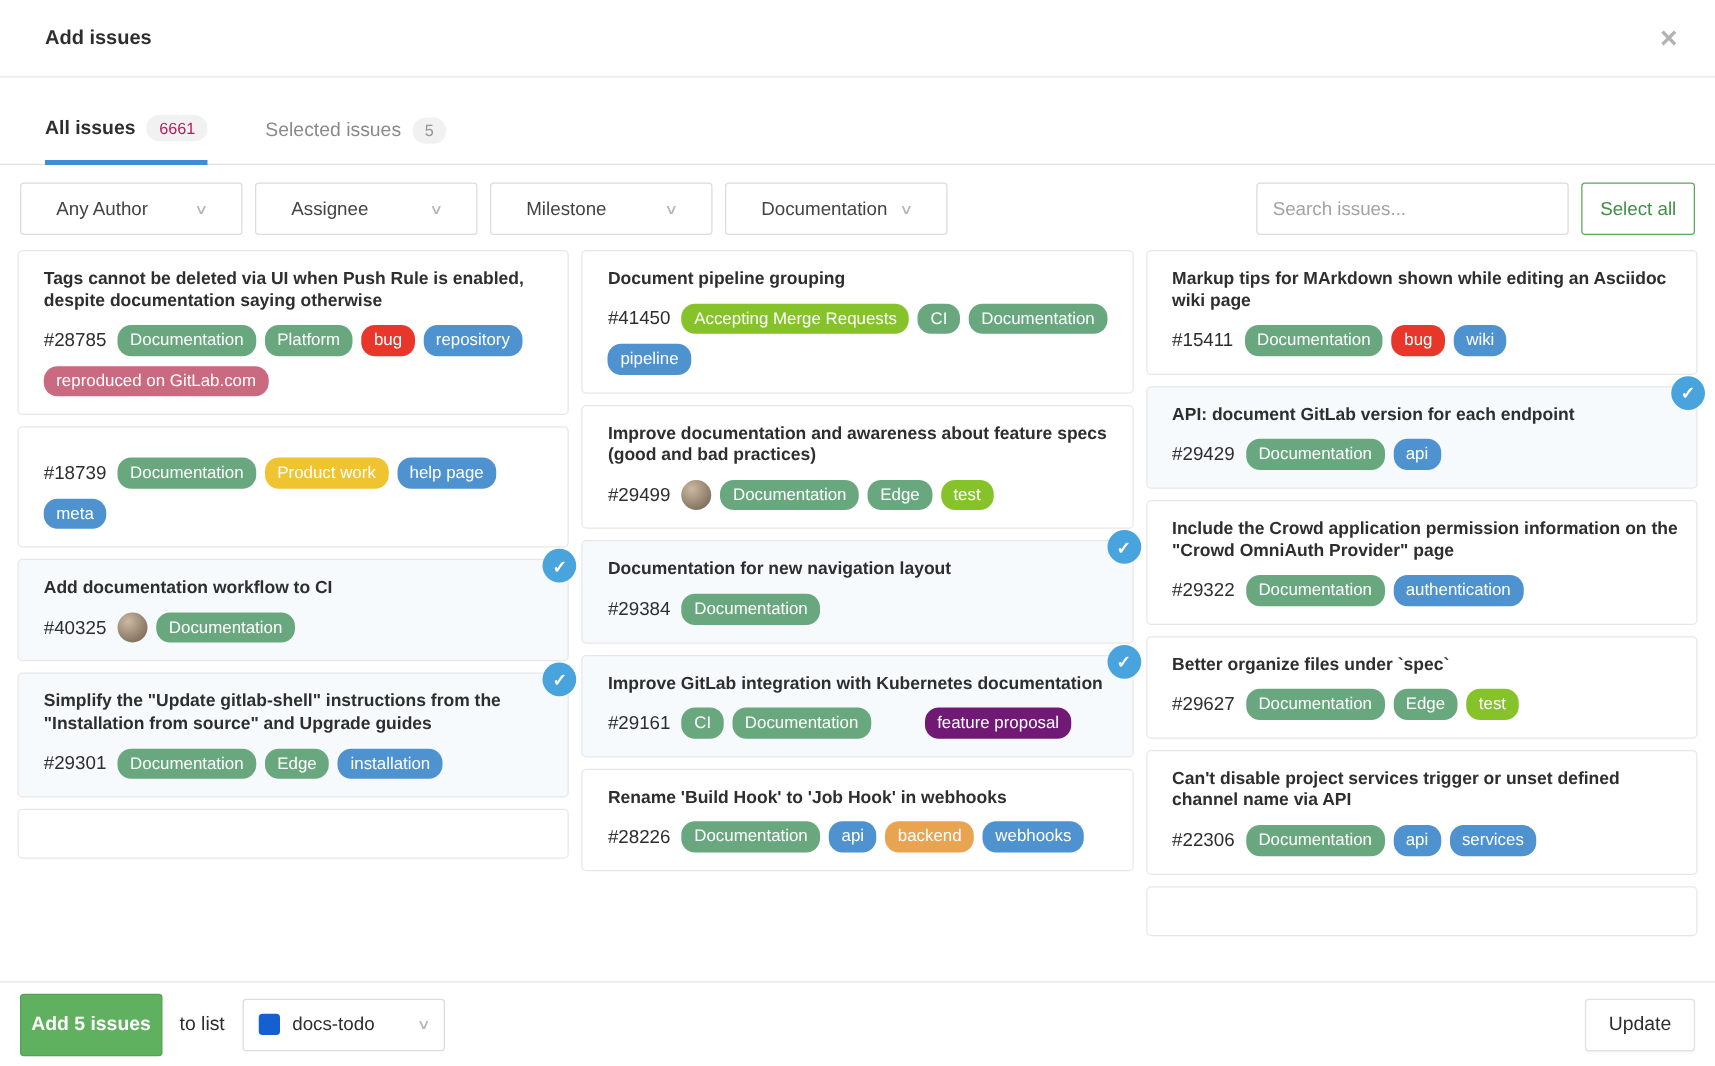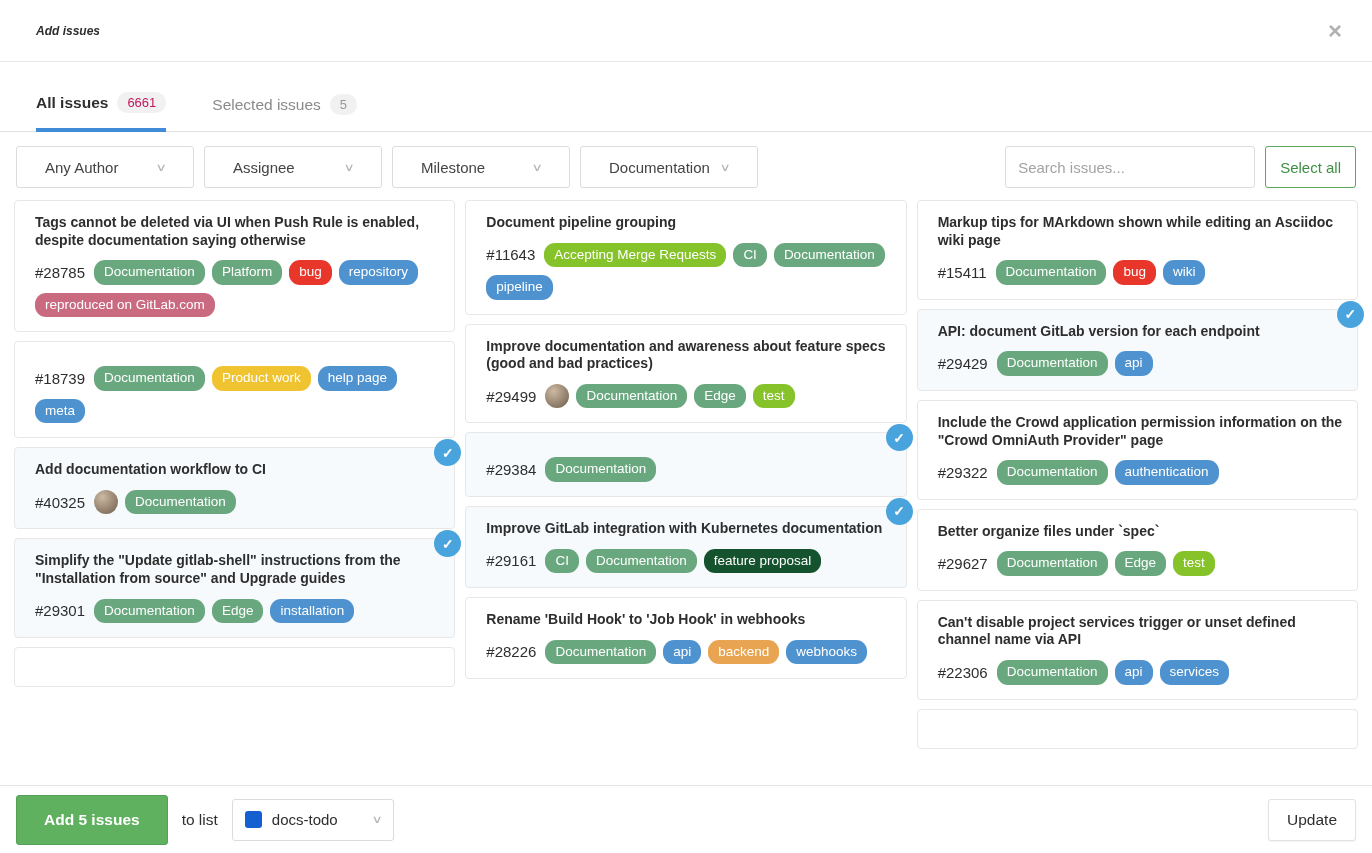--- a/index.html
+++ b/index.html
@@ -3,21 +3,21 @@
 <meta charset="utf-8">
 <style>
   * { box-sizing: border-box; margin: 0; padding: 0; }
   html,body { width:1372px; height:853px; overflow:hidden; background:#fff;
     font-family:"Liberation Sans", sans-serif; color:#2e2e2e; }
 
   
   .modal-header { height:62px; display:flex; align-items:center;
     justify-content:space-between; padding:0 30px 0 36px;
     border-bottom:1px solid #e7e7e7; }
-  .modal-title { font-size:12px; font-weight:700; color:#2e2e2e;font-style:italic; }
+  .modal-title { font-size:16px; font-weight:700; color:#2e2e2e; }
   .close-x { font-size:24px; line-height:1; color:#b2b2b2; font-weight:700;
     cursor:pointer; }
 
   
   .tabs { display:flex; gap:46px; padding:30px 36px 0 36px;
     border-bottom:1px solid #e0e0e0; }
   .tab { display:flex; align-items:center; gap:9px; padding-bottom:15px;
     margin-bottom:-1px; cursor:pointer; font-size:15.5px; }
   .tab.active { font-weight:700; border-bottom:4px solid #418cd8; }
   .tab .tab-label { color:#8a8a8a; }
@@ -56,21 +56,21 @@
   .avatar { width:24px; height:24px; border-radius:50%;
     background:radial-gradient(circle at 35% 30%, #cdb9a2, #6b5b4a); flex:0 0 auto; }
   .check-badge { position:absolute; top:-9px; right:-7px; width:27px; height:27px;
     border-radius:50%; background:#49a4dd; color:#fff; display:flex;
     align-items:center; justify-content:center; font-size:14px; font-weight:700; }
 
   
   .modal-footer { position:absolute; left:0; bottom:0; width:1372px; height:68px;
     background:#fff; border-top:1px solid #e5e5e5; display:flex; align-items:center;
     gap:14px; padding:0 16px; }
-  .add-btn { height:50px; padding:0 27px; background:#60b15f; border:1px solid #55a055;
+  .add-btn { height:50px; padding:0 8px; background:#60b15f; border:1px solid #55a055;
     border-radius:3px; color:#fff; font-size:15.5px; font-weight:700; cursor:pointer;
     font-family:"Liberation Sans", sans-serif; }
   .to-list { font-size:15.5px; color:#2e2e2e; }
   .list-select { width:162px; height:42px; background:#fff; border:1px solid #dcdcdc;
     border-radius:3px; display:flex; align-items:center; gap:10px; padding:0 12px;
     font-size:15px; color:#2e2e2e; cursor:pointer; }
   .list-swatch { width:17px; height:17px; border-radius:3px; flex:0 0 auto; }
   .list-select .chev { margin-left:auto; }
   .cancel-btn { margin-left:auto; height:42px; padding:0 18px; background:#fff;
     border:1px solid #e2e2e2; border-radius:3px; font-size:15.5px; color:#2e2e2e;
@@ -157,52 +157,53 @@
           <span class="issue-label" style="background: rgb(105, 168, 126);">Edge</span>
           <span class="issue-label" style="background: rgb(78, 146, 207);">installation</span>
         </div>
       </div>
       <div class="card stub"></div>
     </div>
   <div class="board-col">
       <div class="card">
         <div class="card-title">Document pipeline grouping</div>
         <div class="card-meta">
-          <span class="issue-id">#11643</span>
+          <span class="issue-id">#41450</span>
           <span class="issue-label" style="background: rgb(134, 195, 42);">Accepting Merge Requests</span>
           <span class="issue-label" style="background: rgb(105, 168, 126);">CI</span>
           <span class="issue-label" style="background: rgb(105, 168, 126);">Documentation</span>
           <span class="issue-label" style="background: rgb(78, 146, 207);">pipeline</span>
         </div>
       </div>
       <div class="card">
         <div class="card-title">Improve documentation and awareness about feature specs (good and bad practices)</div>
         <div class="card-meta">
           <span class="issue-id">#29499</span>
           <span class="avatar"></span>
           <span class="issue-label" style="background: rgb(105, 168, 126);">Documentation</span>
           <span class="issue-label" style="background: rgb(105, 168, 126);">Edge</span>
           <span class="issue-label" style="background: rgb(134, 195, 42);">test</span>
         </div>
       </div>
       <div class="card selected">
         <div class="check-badge" style="background: rgb(73, 164, 221);">✓</div>
+        <div class="card-title">Documentation for new navigation layout</div>
         <div class="card-meta">
           <span class="issue-id">#29384</span>
           <span class="issue-label" style="background: rgb(105, 168, 126);">Documentation</span>
         </div>
       </div>
       <div class="card selected">
         <div class="check-badge" style="background: rgb(73, 164, 221);">✓</div>
         <div class="card-title">Improve GitLab integration with Kubernetes documentation</div>
         <div class="card-meta">
           <span class="issue-id">#29161</span>
           <span class="issue-label" style="background: rgb(105, 168, 126);">CI</span>
           <span class="issue-label" style="background: rgb(105, 168, 126);">Documentation</span>
-          <span class="issue-label" style="background: #14532d;">feature proposal</span>
+          <span class="issue-label" style="background: #701a75; margin-left: 36px;">feature proposal</span>
         </div>
       </div>
       <div class="card">
         <div class="card-title">Rename 'Build Hook' to 'Job Hook' in webhooks</div>
         <div class="card-meta">
           <span class="issue-id">#28226</span>
           <span class="issue-label" style="background: rgb(105, 168, 126);">Documentation</span>
           <span class="issue-label" style="background: rgb(78, 146, 207);">api</span>
           <span class="issue-label" style="background: rgb(232, 164, 80);">backend</span>
           <span class="issue-label" style="background: rgb(78, 146, 207);">webhooks</span>

